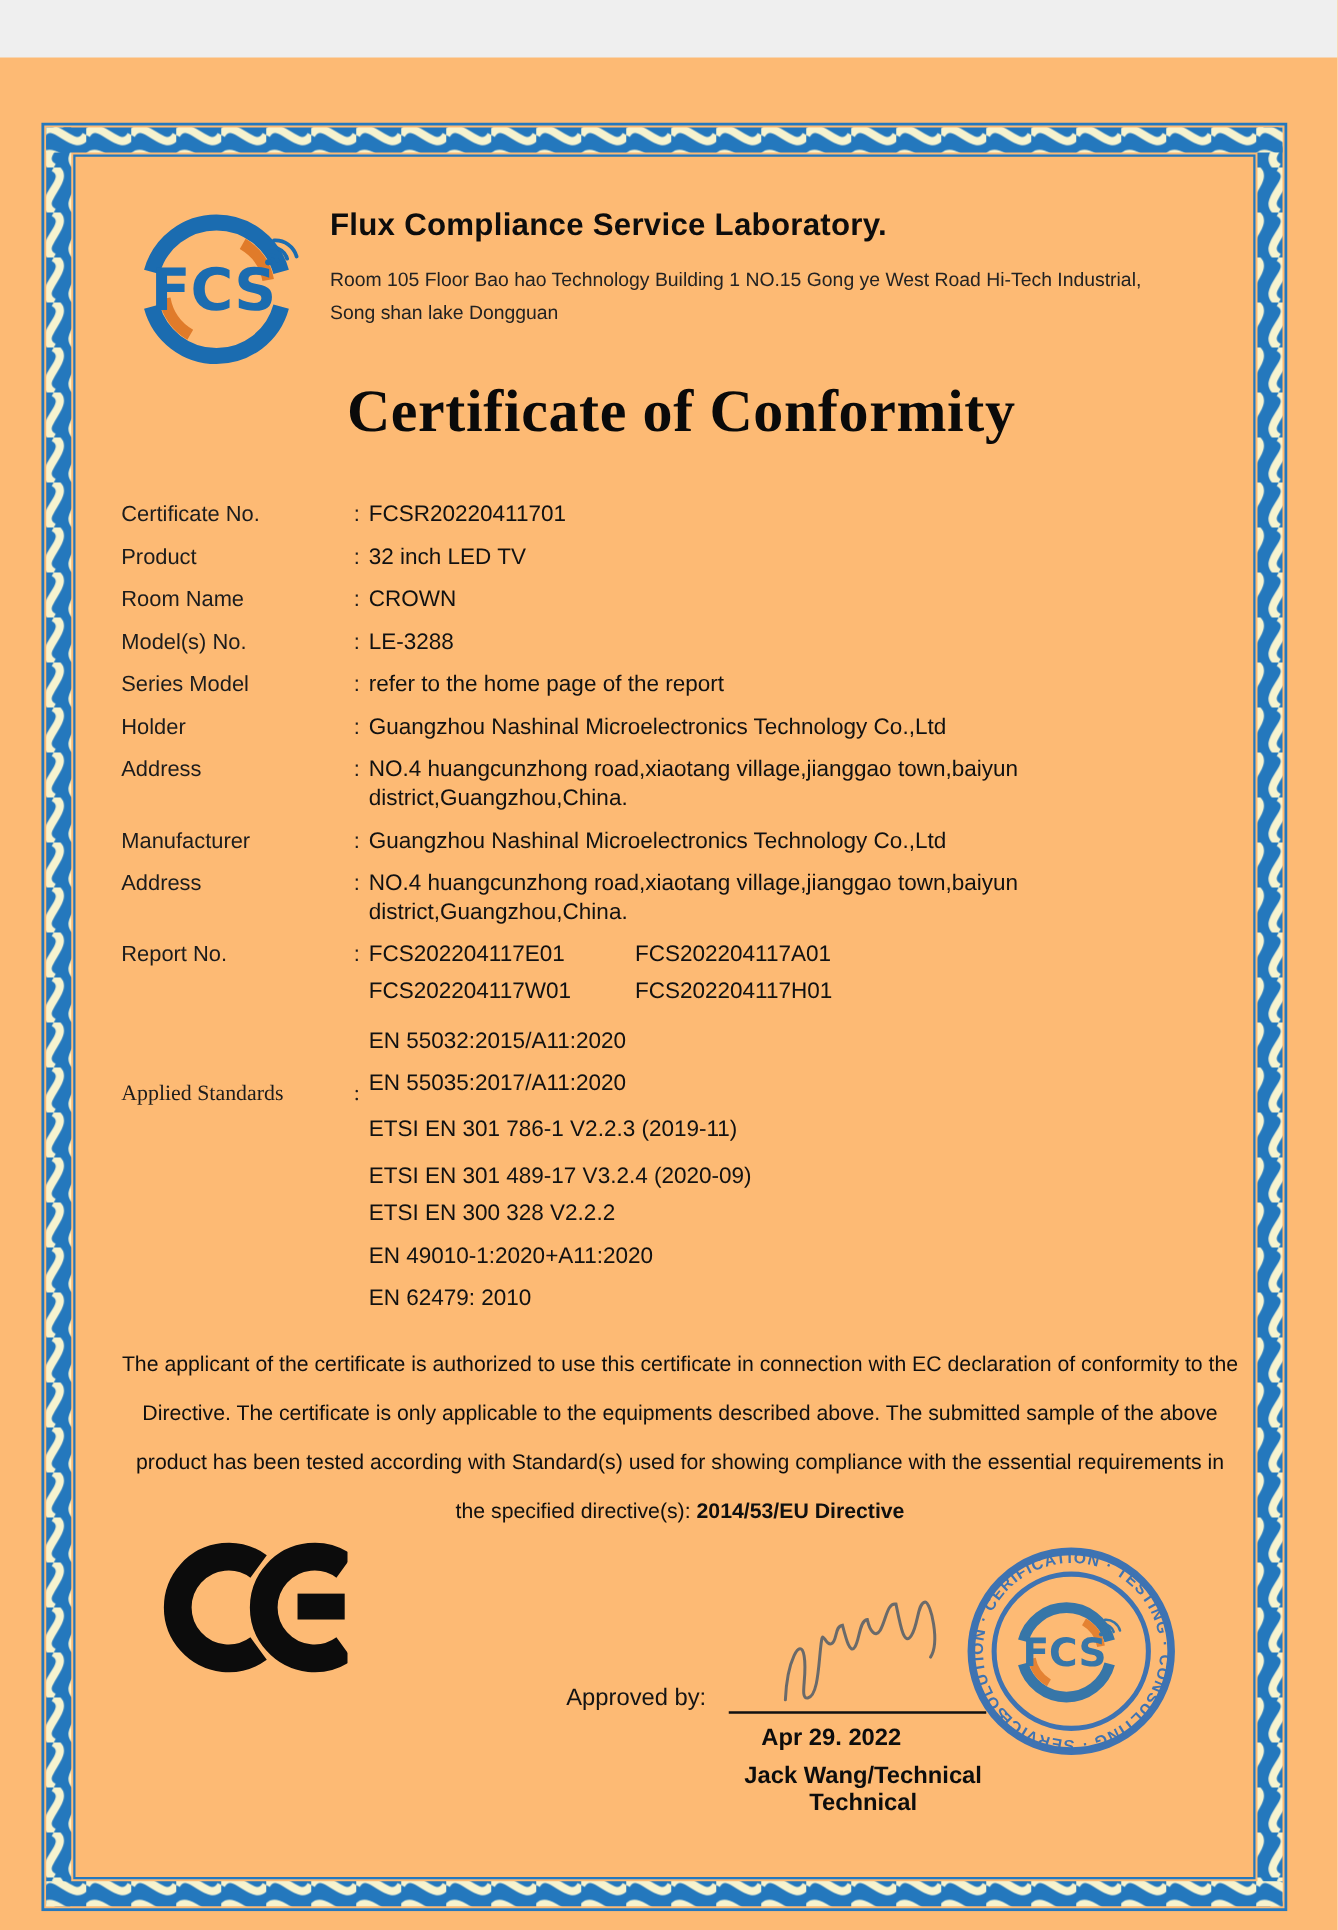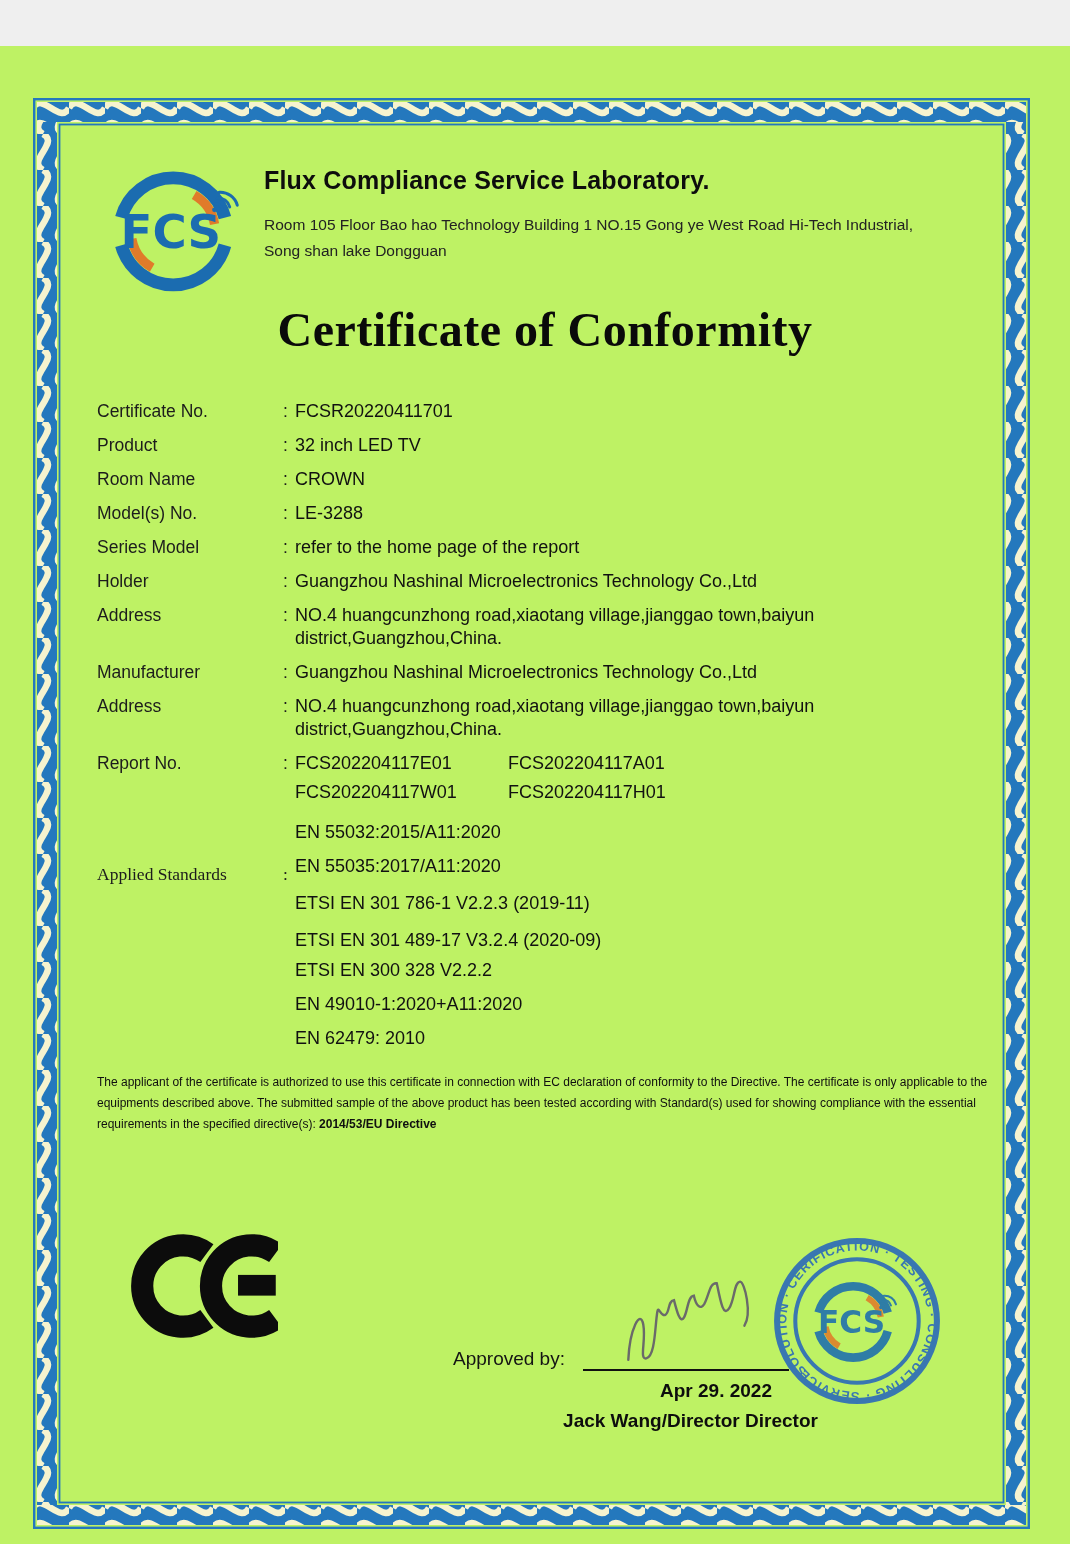--- a/index.html
+++ b/index.html
@@ -1,20 +1,20 @@
 <!DOCTYPE html>
 <html><head>
 <meta charset="utf-8">
 <style>
   html,body{margin:0;padding:0;}
   body{background:#fff;}
   .page{
     position:relative;
     width:1070px;height:1544px;
-    background:#bef264;
+    background:#fdba74;
     font-family:"Liberation Sans", sans-serif;
     color:#1a1a1a;
     overflow:hidden;
   }
   .top-strip{
     position:absolute;left:0;top:0;width:1070px;height:46px;
     background:#efefef;
   }
   .frame{position:absolute;left:33px;top:98px;}
 
@@ -40,36 +40,36 @@
   .lbl{width:186px;flex:0 0 186px;font-size:17.5px;line-height:23px;color:#1c1c1c;}
   .colon{width:12px;flex:0 0 12px;font-size:17.5px;line-height:23px;color:#1c1c1c;}
   .val{max-width:660px;font-size:18px;line-height:23px;color:#111;}
   .rpt-line{margin-bottom:6px;}
   .rpt-line span{display:inline-block;min-width:185px;margin-right:28px;}
   .lbl-std{padding-top:42px;font-family:Liberation Serif, serif;}
   .std-item{margin-bottom:11px;line-height:23px;}
 
   .statement{
     position:absolute;left:97px;top:1072px;width:894px;
-    font-size:12px;line-height:21px;color:#0f0f0f;text-align:left;
+    font-size:17px;line-height:39px;color:#0f0f0f;text-align:center;
   }
   .statement b{font-weight:bold;}
 
   .ce{position:absolute;left:130px;top:1232px;}
   .approved-by{
     position:absolute;left:453px;top:1348px;
     font-size:19px;color:#141414;
   }
   .sig-line{
     position:absolute;left:583px;top:1369px;width:206px;height:0;
     border-top:2.5px solid #111;
   }
   .signature{position:absolute;left:608px;top:1272px;transform:rotate(-24deg);}
   .approve-date{
-    position:absolute;left:610px;top:1380px;width:212px;text-align:center;
+    position:absolute;left:559px;top:1380px;width:212px;text-align:center;
     font-size:19px;font-weight:bold;color:#0d0d0d;
   }
   .approver{
     position:absolute;left:553px;top:1410px;width:275px;text-align:center;
     font-size:19px;font-weight:bold;color:#0d0d0d;
   }
   .stamp{position:absolute;left:770px;top:1234px;opacity:0.92;}
 </style>
 </head>
 <body>
@@ -213,21 +213,21 @@
   </svg>
 
   <div class="approved-by">Approved by:</div>
   <div class="sig-line"></div>
 
   <svg class="signature" width="150" height="92" viewBox="0 0 150 92" aria-hidden="true">
     <path d="M8,62 C22,34 40,20 36,36 C32,52 18,66 25,68 C34,70 46,42 54,30 C58,24 55,36 60,36 C65,36 68,24 74,26 C72,38 70,50 76,46 C82,42 88,28 94,30 C92,40 94,46 100,42 C108,36 114,24 120,28 C116,46 112,62 121,56 C130,50 136,34 142,36 C146,38 140,70 128,78" fill="none" stroke="#6a6a6a" stroke-width="2.4" stroke-linecap="round"></path>
   </svg>
 
   <div class="approve-date">Apr 29. 2022</div>
-  <div class="approver">Jack Wang/Director Director</div>
+  <div class="approver">Jack Wang/Technical Technical</div>
 
   <svg class="stamp" width="174" height="174" viewBox="0 0 172 172" aria-hidden="true">
     <circle cx="86" cy="86" r="79" fill="none" stroke="#2e6db8" stroke-width="6"></circle>
     <circle cx="86" cy="86" r="61" fill="none" stroke="#2e6db8" stroke-width="4"></circle>
     <defs>
       <path id="stamp-text-circle" d="M36.5,135.5 A70,70 0 1 1 36.9,135.9" fill="none"></path>
     </defs>
     <text font-family="Liberation Sans, sans-serif" font-weight="bold" font-size="12.5" letter-spacing="1" fill="#2e6db8">
       <textPath href="#stamp-text-circle">SOLUTION · CERIFICATION · TESTING · CONSULTING · SERVICE ·</textPath>
     </text>

